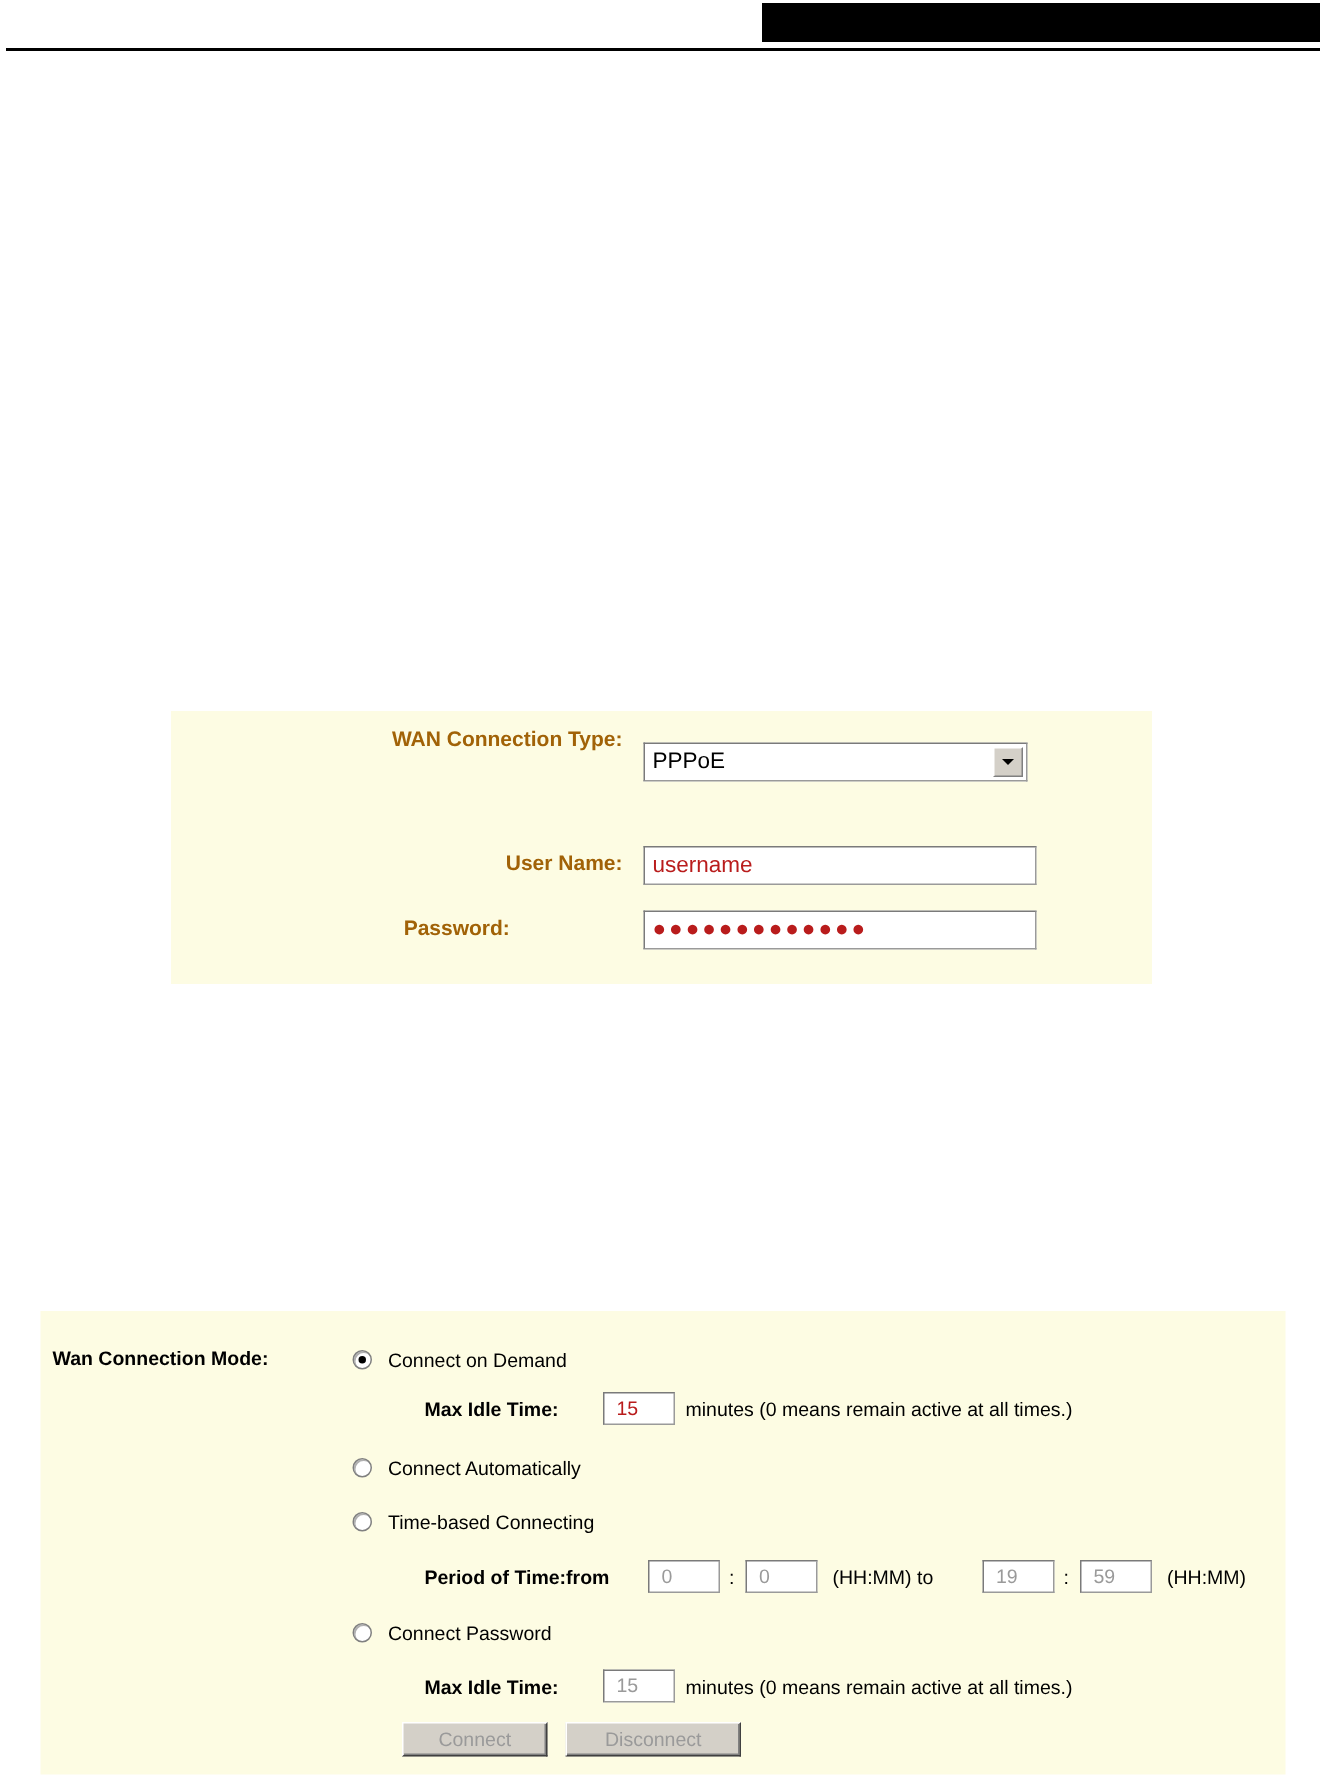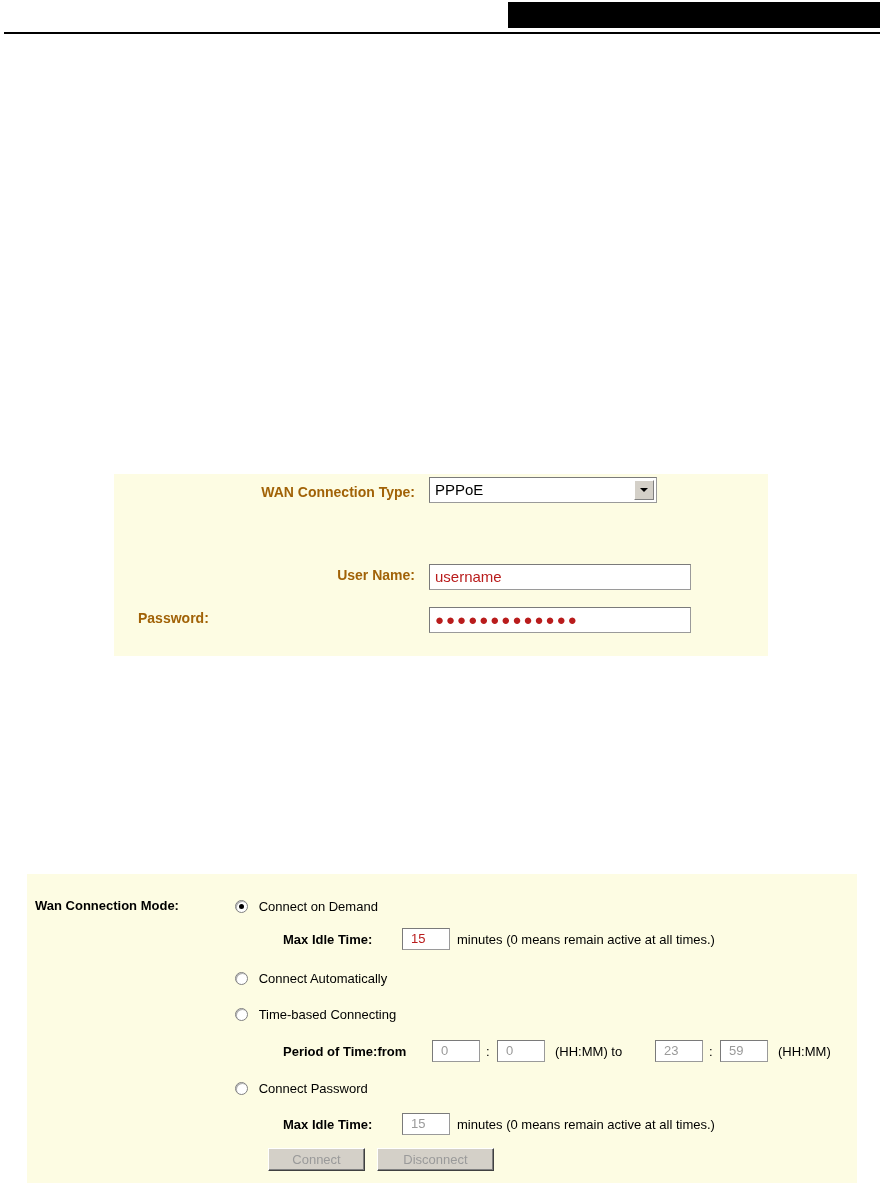--- a/index.html
+++ b/index.html
@@ -211,33 +211,33 @@
     <span></span>
   </div>
   <div class="header-rule"></div>
 </div>
 
 <div class="panel" id="wan-type-panel">
 
   <div class="row" style="left:0; top:10px; width:301px; justify-content:flex-end;">
     <span class="field-label">WAN Connection Type:</span>
   </div>
-  <div class="select-box" style="position:absolute; left:315px; top:3px; width:228px;">
+  <div class="select-box" style="position:absolute; left:315px; top:21px; width:256px;">
     <span>PPPoE</span>
     <span class="select-arrow"></span>
   </div>
 
   <div class="row" style="left:0; top:93px; width:301px; justify-content:flex-end;">
     <span class="field-label">User Name:</span>
   </div>
   <div class="textbox" style="position:absolute; left:315px; top:90px; width:262px;">
     <span>username</span>
   </div>
 
-  <div class="row" style="left:0; top:136px; width:301px; justify-content:flex-start;padding-left:24px;">
+  <div class="row" style="left:16px; top:136px; width:301px; justify-content:center;padding-left:24px;">
     <span class="field-label">Password:</span>
   </div>
   <div class="textbox" style="position:absolute; left:315px; top:133px; width:262px;">
     <span class="dots">●●●●●●●●●●●●●</span>
   </div>
 
 </div>
 
 <div class="panel" id="wan-mode-panel">
 
@@ -273,21 +273,21 @@
   </div>
   <div class="textbox small dim" style="position:absolute; left:405px; top:166px; width:48px;">
     <span>0</span>
   </div>
   <div style="position:absolute; left:459px; top:170px;" class="sub-text">:</div>
   <div class="textbox small dim" style="position:absolute; left:470px; top:166px; width:48px;">
     <span>0</span>
   </div>
   <div style="position:absolute; left:528px; top:170px;" class="sub-text">(HH:MM) to</div>
   <div class="textbox small dim" style="position:absolute; left:628px; top:166px; width:48px;">
-    <span>23</span>
+    <span>19</span>
   </div>
   <div style="position:absolute; left:682px; top:170px;" class="sub-text">:</div>
   <div class="textbox small dim" style="position:absolute; left:693px; top:166px; width:48px;">
     <span>59</span>
   </div>
   <div style="position:absolute; left:751px; top:170px;" class="sub-text">(HH:MM)</div>
 
   <div style="position:absolute; left:208px; top:206px;">
     <span class="radio"></span>
     <span class="radio-text">Connect Password</span>

